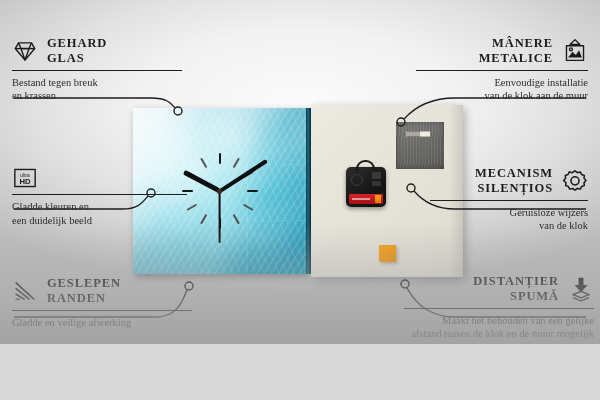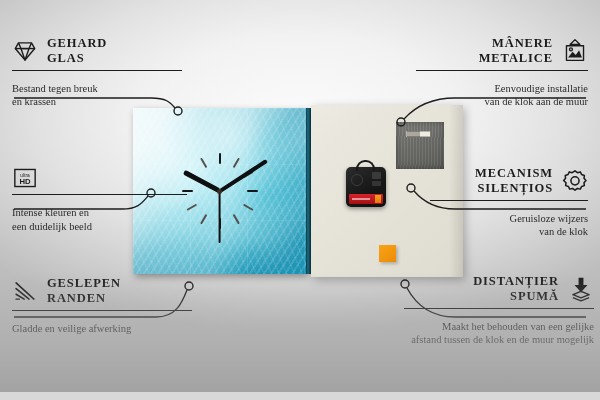--- a/index.html
+++ b/index.html
@@ -3,21 +3,21 @@
 <meta charset="utf-8">
 <style>
   * { margin:0; padding:0; box-sizing:border-box; }
   html,body { width:600px; height:400px; overflow:hidden; }
   body {
     font-family: "Liberation Serif", serif;
     background:#d8d8d8;
     position:relative;
   }
   #stage {
-    position:absolute; inset:0; width:600px; height:392px;
+    position:absolute; inset:0; width:600px; height:344px;
     background:
       radial-gradient(ellipse 70% 55% at 50% 30%, #fbfbfb 0%, #f2f2f2 38%, #e2e2e2 62%, #cfcfcf 82%, #bdbdbd 100%);
   }
   #stage:after{
     content:""; position:absolute; left:0; right:0; bottom:0; height:120px;
     background:linear-gradient(to bottom, rgba(170,170,170,0) 0%, rgba(165,165,165,.55) 60%, rgba(158,158,158,.85) 100%);
     pointer-events:none;
   }
 
   
@@ -134,21 +134,21 @@
   .callout .head { display:flex; align-items:center; gap:9px; }
   .callout .title {
     font-family:"Liberation Serif", serif;
     font-size:12.5px; font-weight:700; letter-spacing:.9px;
     color:#1b1b1b; line-height:1.22; text-transform:uppercase;
     white-space:pre-line;
   }
   .callout .rule { height:1px; background:#1d1d1d; margin-top:3px; }
   .callout .sub {
     font-family:"Liberation Serif", serif;
-    font-size:10.5px; color:#2a2a2a; line-height:1.32; margin-top:11px;
+    font-size:10.5px; color:#2a2a2a; line-height:1.32; margin-top:5px;
     white-space:pre-line;
   }
   .ico { width:26px; height:26px; flex:0 0 26px; color:#1b1b1b; }
   .ico svg { display:block; width:100%; height:100%; }
 
   .c-left  { text-align:left; }
   .c-right { text-align:right; }
   .c-right .head { justify-content:flex-end; }
 
   #c1 { left:12px; top:36px;  width:170px; }
@@ -283,21 +283,21 @@
     <div class="head">
       <span class="ico">
         <svg viewBox="0 0 32 32">
           <rect x="3.5" y="5.5" width="25" height="21" fill="none" stroke="currentColor" stroke-width="1.7"></rect>
           <text x="16" y="14.5" text-anchor="middle" font-family="Liberation Sans, sans-serif" font-size="6" fill="currentColor">ultra</text>
           <text x="16" y="23" text-anchor="middle" font-family="Liberation Sans, sans-serif" font-size="9.5" font-weight="bold" fill="currentColor">HD</text>
         </svg>
       </span>
     </div>
     <div class="rule"></div>
-    <div class="sub">Intense kleuren en
+    <div class="sub">Gladde kleuren en
 een duidelijk beeld</div>
   </div>
 
   <div class="callout c-left" id="c3">
     <div class="head">
       <span class="ico">
         <svg viewBox="0 0 32 32">
             <g stroke="currentColor" stroke-width="1.8" stroke-linecap="round">
           <path d="M5 6 L27 26"></path>
               <path d="M5 13 L21 26"></path>

